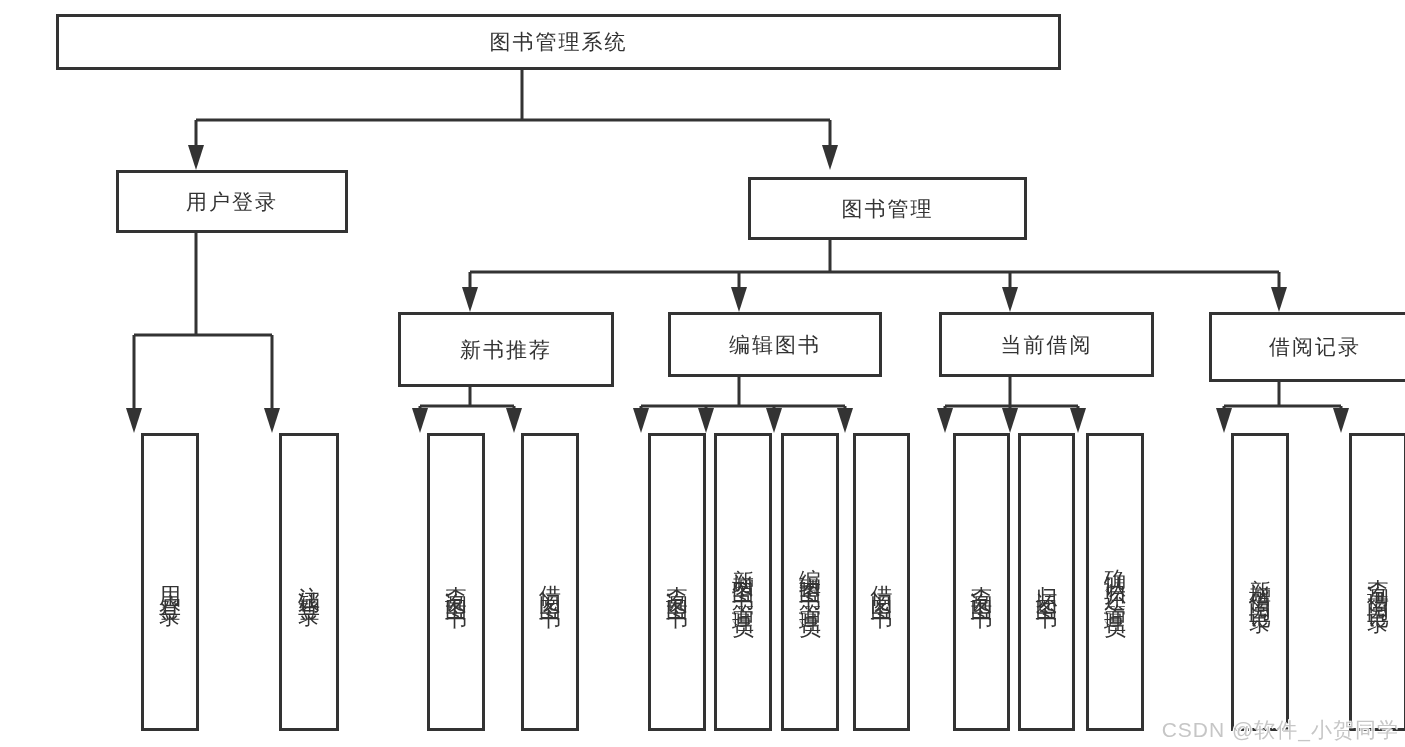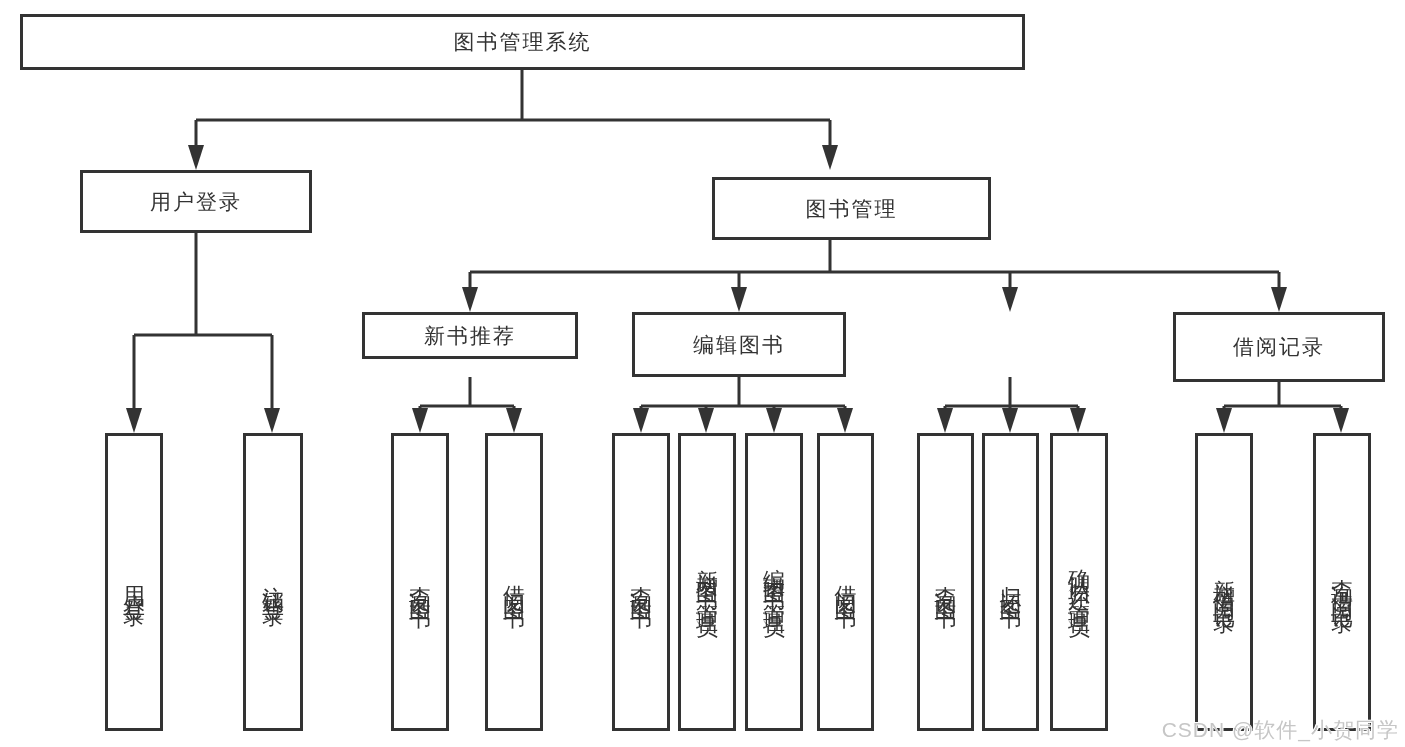--- a/index.html
+++ b/index.html
@@ -13,21 +13,21 @@
     position:relative;width:1405px;height:747px;background:var(--background);
     overflow:hidden;font-family:"Liberation Sans","DejaVu Sans",sans-serif;
     color:var(--text);
   }
   .wires{position:absolute;left:0;top:0;width:1405px;height:747px;}
   .wires path{stroke:var(--line);stroke-width:3;fill:none;}
   .wires polygon{fill:var(--line);}
   .node{
     position:absolute;box-sizing:border-box;border:3px solid var(--line);
     background:var(--background);display:flex;align-items:center;justify-content:center;
-    font-size:21px;letter-spacing:2px;white-space:nowrap;
+    font-size:21px;letter-spacing:2px;white-space:nowrap;margin-left:36px;
   }
   .vnode{
     writing-mode:vertical-rl;text-orientation:mixed;
     font-size:22px;letter-spacing:7px;white-space:normal;line-height:1;
   }
   .watermark{
     position:absolute;right:6px;bottom:3px;z-index:5;
     font-size:21px;letter-spacing:1px;color:var(--watermark);
     text-shadow:1px 1px 0 #ffffff,-1px -1px 0 #ffffff;
     text-align:center;
@@ -78,22 +78,23 @@
       <use href="#arr" x="1224" y="433"></use>
       <use href="#arr" x="1341" y="433"></use>
     </g>
   </svg>
 
   <div class="node" style="left:20px;top:14px;width:1005px;height:56px;">图书管理系统</div>
 
   <div class="node" style="left:80px;top:170px;width:232px;height:63px;">用户登录</div>
   <div class="node" style="left:712px;top:177px;width:279px;height:63px;">图书管理</div>
 
-  <div class="node" style="left:362px;top:312px;width:216px;height:47px;">新书推荐</div>
+  <div class="node" style="left:362px;top:312px;width:216px;height:75px;">新书推荐</div>
   <div class="node" style="left:632px;top:312px;width:214px;height:65px;">编辑图书</div>
+  <div class="node" style="left:903px;top:312px;width:215px;height:65px;">当前借阅</div>
   <div class="node" style="left:1173px;top:312px;width:212px;height:70px;">借阅记录</div>
 
   <div class="node vnode" style="left:105px;top:433px;width:58px;height:298px;">用户登录</div>
   <div class="node vnode" style="left:243px;top:433px;width:60px;height:298px;">注销登录</div>
 
   <div class="node vnode" style="left:391px;top:433px;width:58px;height:298px;">查询图书</div>
   <div class="node vnode" style="left:485px;top:433px;width:58px;height:298px;">借阅图书</div>
 
   <div class="node vnode" style="left:612px;top:433px;width:58px;height:298px;">查询图书</div>
   <div class="node vnode" style="left:678px;top:433px;width:58px;height:298px;">新增图书（管理员）</div>

